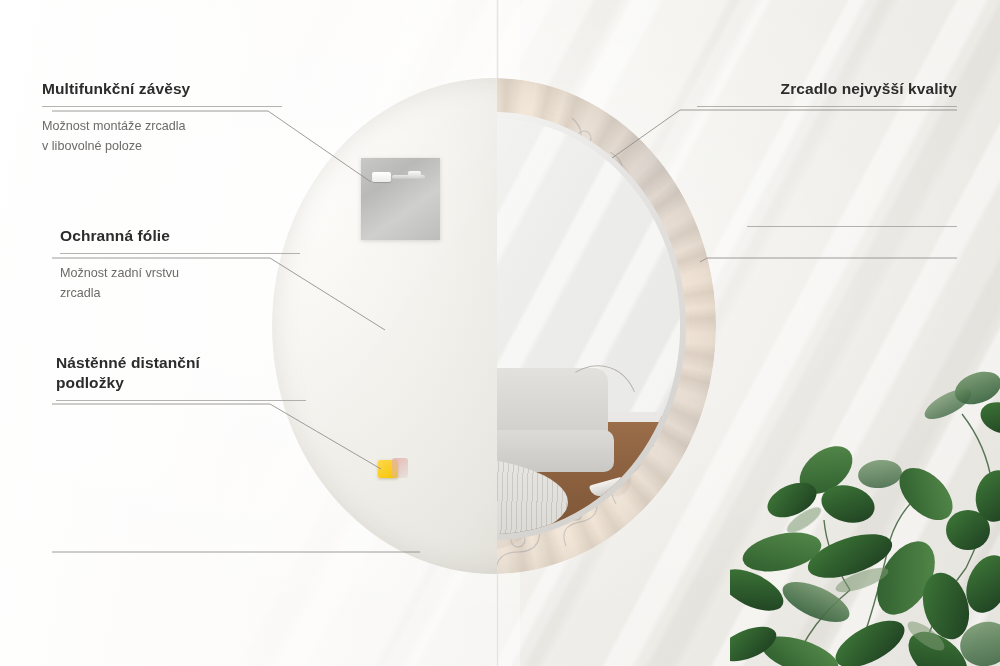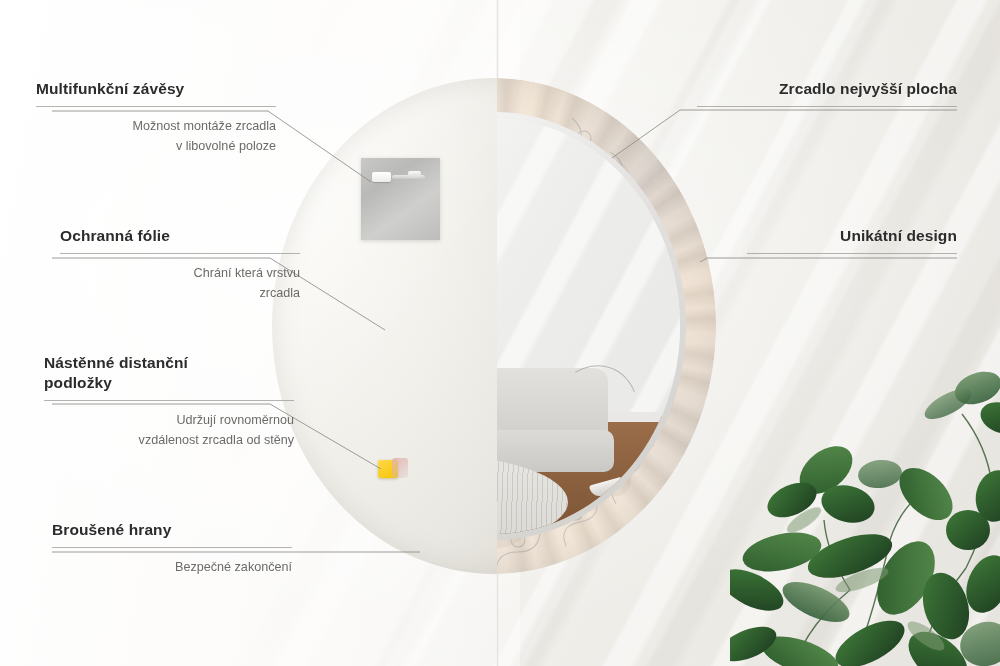--- a/index.html
+++ b/index.html
@@ -139,21 +139,21 @@
   
   .leaves{position:absolute;right:-10px;bottom:-8px;width:280px;height:330px;}
 
   
   .callout{position:absolute;}
   .callout.left{text-align:left;}
   .callout.right{text-align:right;}
   .co-title{font-size:15.5px;font-weight:bold;color:#2c2c2c;letter-spacing:.1px;line-height:1.3;
     margin:0 0 7px 0;white-space:pre-line;}
   .co-rule{height:1px;background:#9b9a96;opacity:.75;margin-bottom:10px;}
-  .co-desc{font-size:12.6px;color:#6c6b68;line-height:1.55;white-space:pre-line;margin:0;text-align:right;}
+  .co-desc{font-size:12.6px;color:#6c6b68;line-height:1.55;white-space:pre-line;margin:0;}
 
   .lines{position:absolute;inset:0;pointer-events:none;}
 </style>
 </head>
 <body>
 
 <div id="stage">
 
   <div class="bg-base"></div>
   <div class="bg-stripes"></div>
@@ -272,55 +272,47 @@
       <path d="M52,404 L270,404 L381,469"></path>
 
       <path d="M52,552 L420,552"></path>
 
       <path d="M957,110 L680,110 L612,158"></path>
 
       <path d="M957,258 L707,258 L700,262"></path>
     </g>
   </svg>
 
-  <div class="callout left" style="left:36px;top:79px;width:240px;">
+  <div class="callout left" style="left:42px;top:79px;width:240px;">
     <div class="co-title">Multifunkční závěsy</div>
     <div class="co-rule"></div>
     <div class="co-desc">Možnost montáže zrcadla
 v libovolné poloze</div>
   </div>
 
   <div class="callout left" style="left:60px;top:226px;width:240px;">
     <div class="co-title">Ochranná fólie</div>
     <div class="co-rule"></div>
-    <div class="co-desc">Chrání která vrstvu
+    <div class="co-desc">Možnost zadní vrstvu
 zrcadla</div>
   </div>
 
-  <div class="callout left" style="left:44px;top:353px;width:250px;">
+  <div class="callout left" style="left:56px;top:353px;width:250px;">
     <div class="co-title">Nástěnné distanční
 podložky</div>
     <div class="co-rule"></div>
-    <div class="co-desc">Udržují rovnoměrnou
-vzdálenost zrcadla od stěny</div>
-  </div>
-
-  <div class="callout left" style="left:52px;top:520px;width:240px;">
-    <div class="co-title">Broušené hrany</div>
-    <div class="co-rule"></div>
-    <div class="co-desc">Bezpečné zakončení</div>
-  </div>
+  </div>
+
 
   <div class="callout right" style="left:697px;top:79px;width:260px;">
-    <div class="co-title">Zrcadlo nejvyšší plocha</div>
+    <div class="co-title">Zrcadlo nejvyšší kvality</div>
     <div class="co-rule"></div>
   </div>
 
   <div class="callout right" style="left:747px;top:226px;width:210px;">
-    <div class="co-title">Unikátní design</div>
     <div class="co-rule"></div>
   </div>
 
   <svg class="leaves" viewBox="0 0 280 330">
     <defs>
       <linearGradient id="lg1" x1="0" y1="0" x2="1" y2="1">
         <stop offset="0" stop-color="#3f7a39"></stop>
           <stop offset="1" stop-color="#1d3d20"></stop>
       </linearGradient>
       <linearGradient id="lg2" x1="0" y1="1" x2="1" y2="0">

